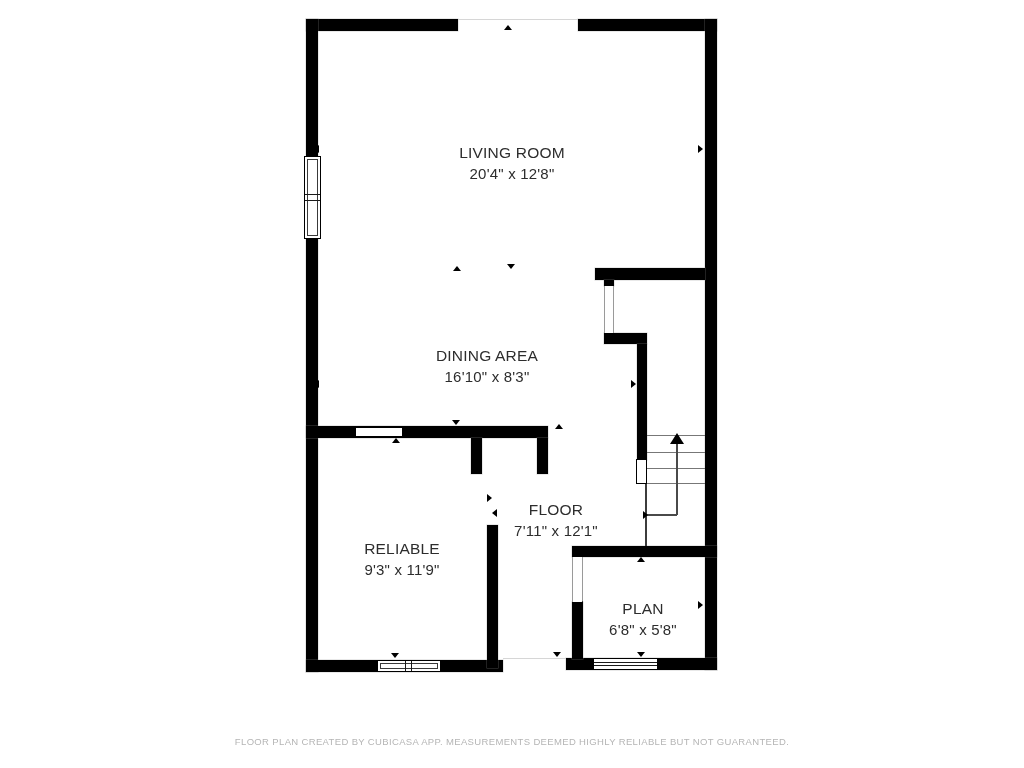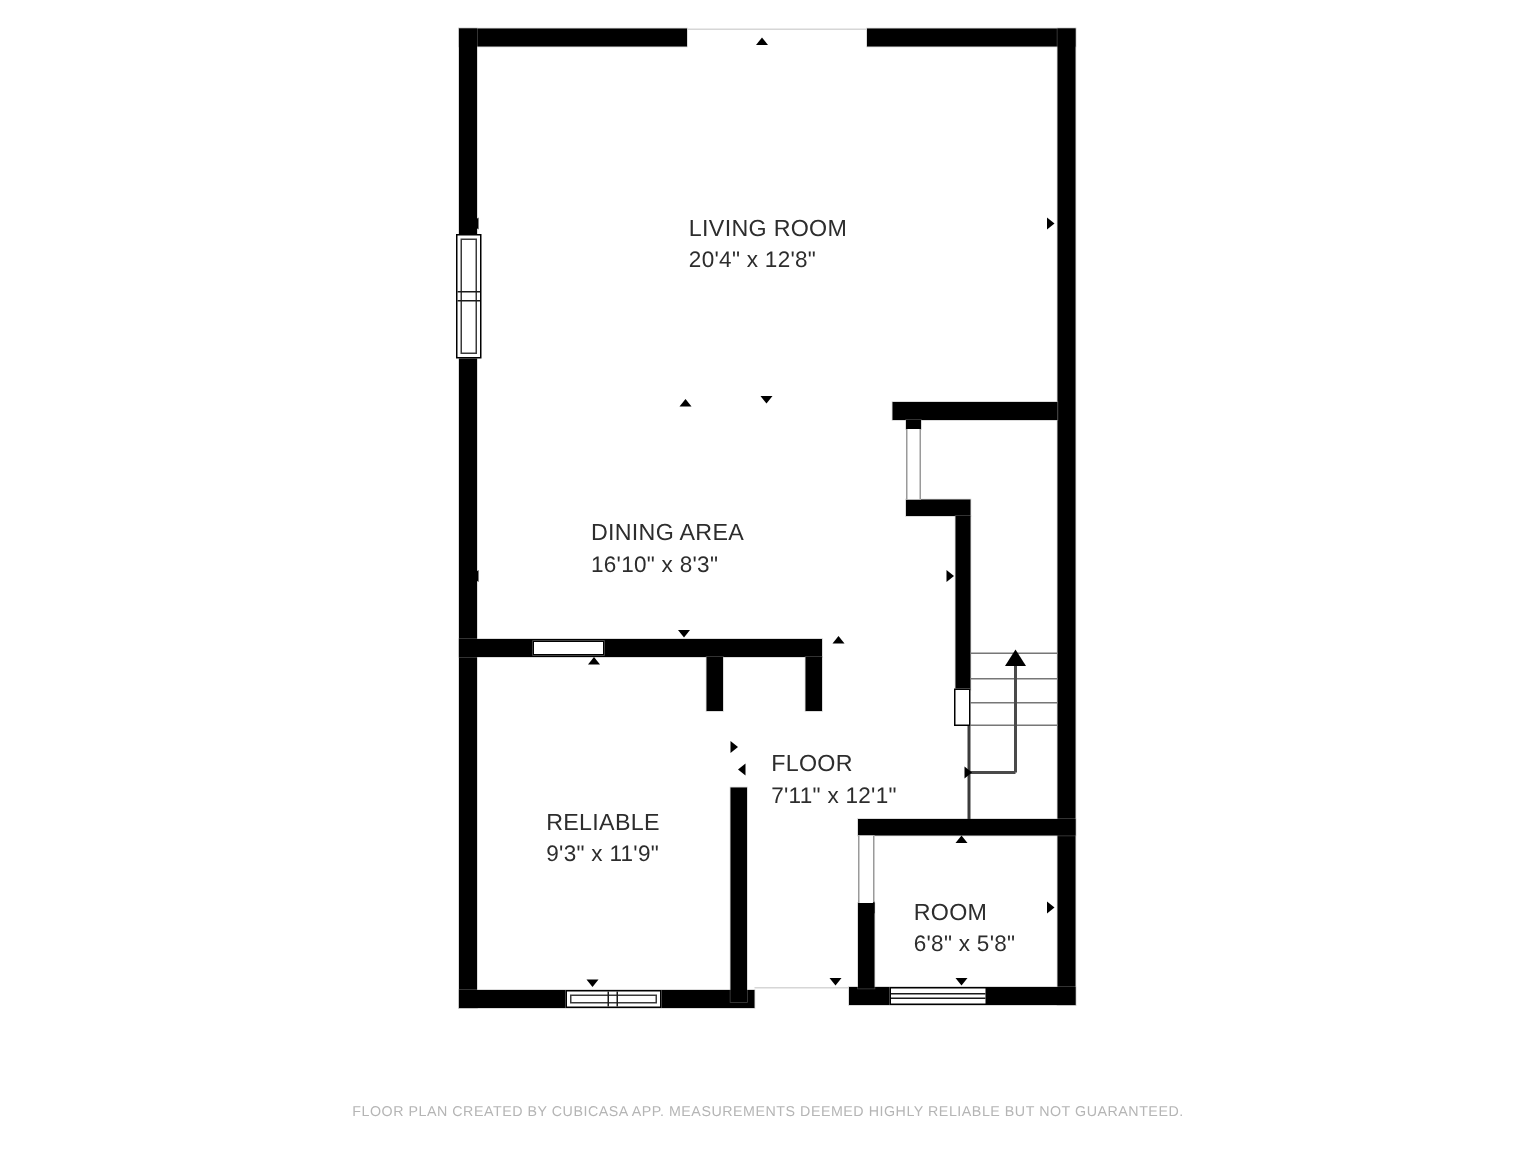--- a/index.html
+++ b/index.html
@@ -48,20 +48,21 @@
   .tri-up    { border-left:4px solid transparent; border-right:4px solid transparent; border-bottom:5px solid #000; }
   .tri-down  { border-left:4px solid transparent; border-right:4px solid transparent; border-top:5px solid #000; }
   .tri-left  { border-top:4px solid transparent; border-bottom:4px solid transparent; border-right:5px solid #000; }
   .tri-right { border-top:4px solid transparent; border-bottom:4px solid transparent; border-left:5px solid #000; }
   .tri-up-big { border-left:7px solid transparent; border-right:7px solid transparent; border-bottom:11px solid #000; }
 
   
   .room-label {
     position:absolute;
     transform:translate(-50%,-50%);
+    text-align:center;
     color:var(--label, #2d2d2d);
     font-size:15.5px;
     line-height:21px;
     white-space:nowrap;
     letter-spacing:0.2px;
     z-index:5;
   }
   .room-label .dims { font-size:15px; }
 
   
@@ -155,32 +156,32 @@
   <div class="tri tri-left" style="left:578px; top:601px;"></div>
   <div class="tri tri-right" style="left:698px; top:601px;"></div>
   <div class="tri tri-down" style="left:391px; top:653px;"></div>
   <div class="tri tri-down" style="left:553px; top:652px;"></div>
   <div class="tri tri-down" style="left:637px; top:652px;"></div>
 
   <div class="room-label" style="left:512px; top:163px;">
     <div>LIVING ROOM</div>
     <div class="dims">20'4" x 12'8"</div>
   </div>
-  <div class="room-label" style="left:445px; top:366px;">
+  <div class="room-label" style="left:487px; top:366px;">
     <div>DINING AREA</div>
     <div class="dims">16'10" x 8'3"</div>
   </div>
   <div class="room-label" style="left:402px; top:559px;">
     <div>RELIABLE</div>
     <div class="dims">9'3" x 11'9"</div>
   </div>
   <div class="room-label" style="left:556px; top:520px;">
     <div>FLOOR</div>
     <div class="dims">7'11" x 12'1"</div>
   </div>
   <div class="room-label" style="left:643px; top:619px;">
-    <div>ROOM</div>
+    <div>PLAN</div>
     <div class="dims">6'8" x 5'8"</div>
   </div>
 
   <div class="footer-note">FLOOR PLAN CREATED BY CUBICASA APP. MEASUREMENTS DEEMED HIGHLY RELIABLE BUT NOT GUARANTEED.</div>
 
 </div>
 
 </body></html>

